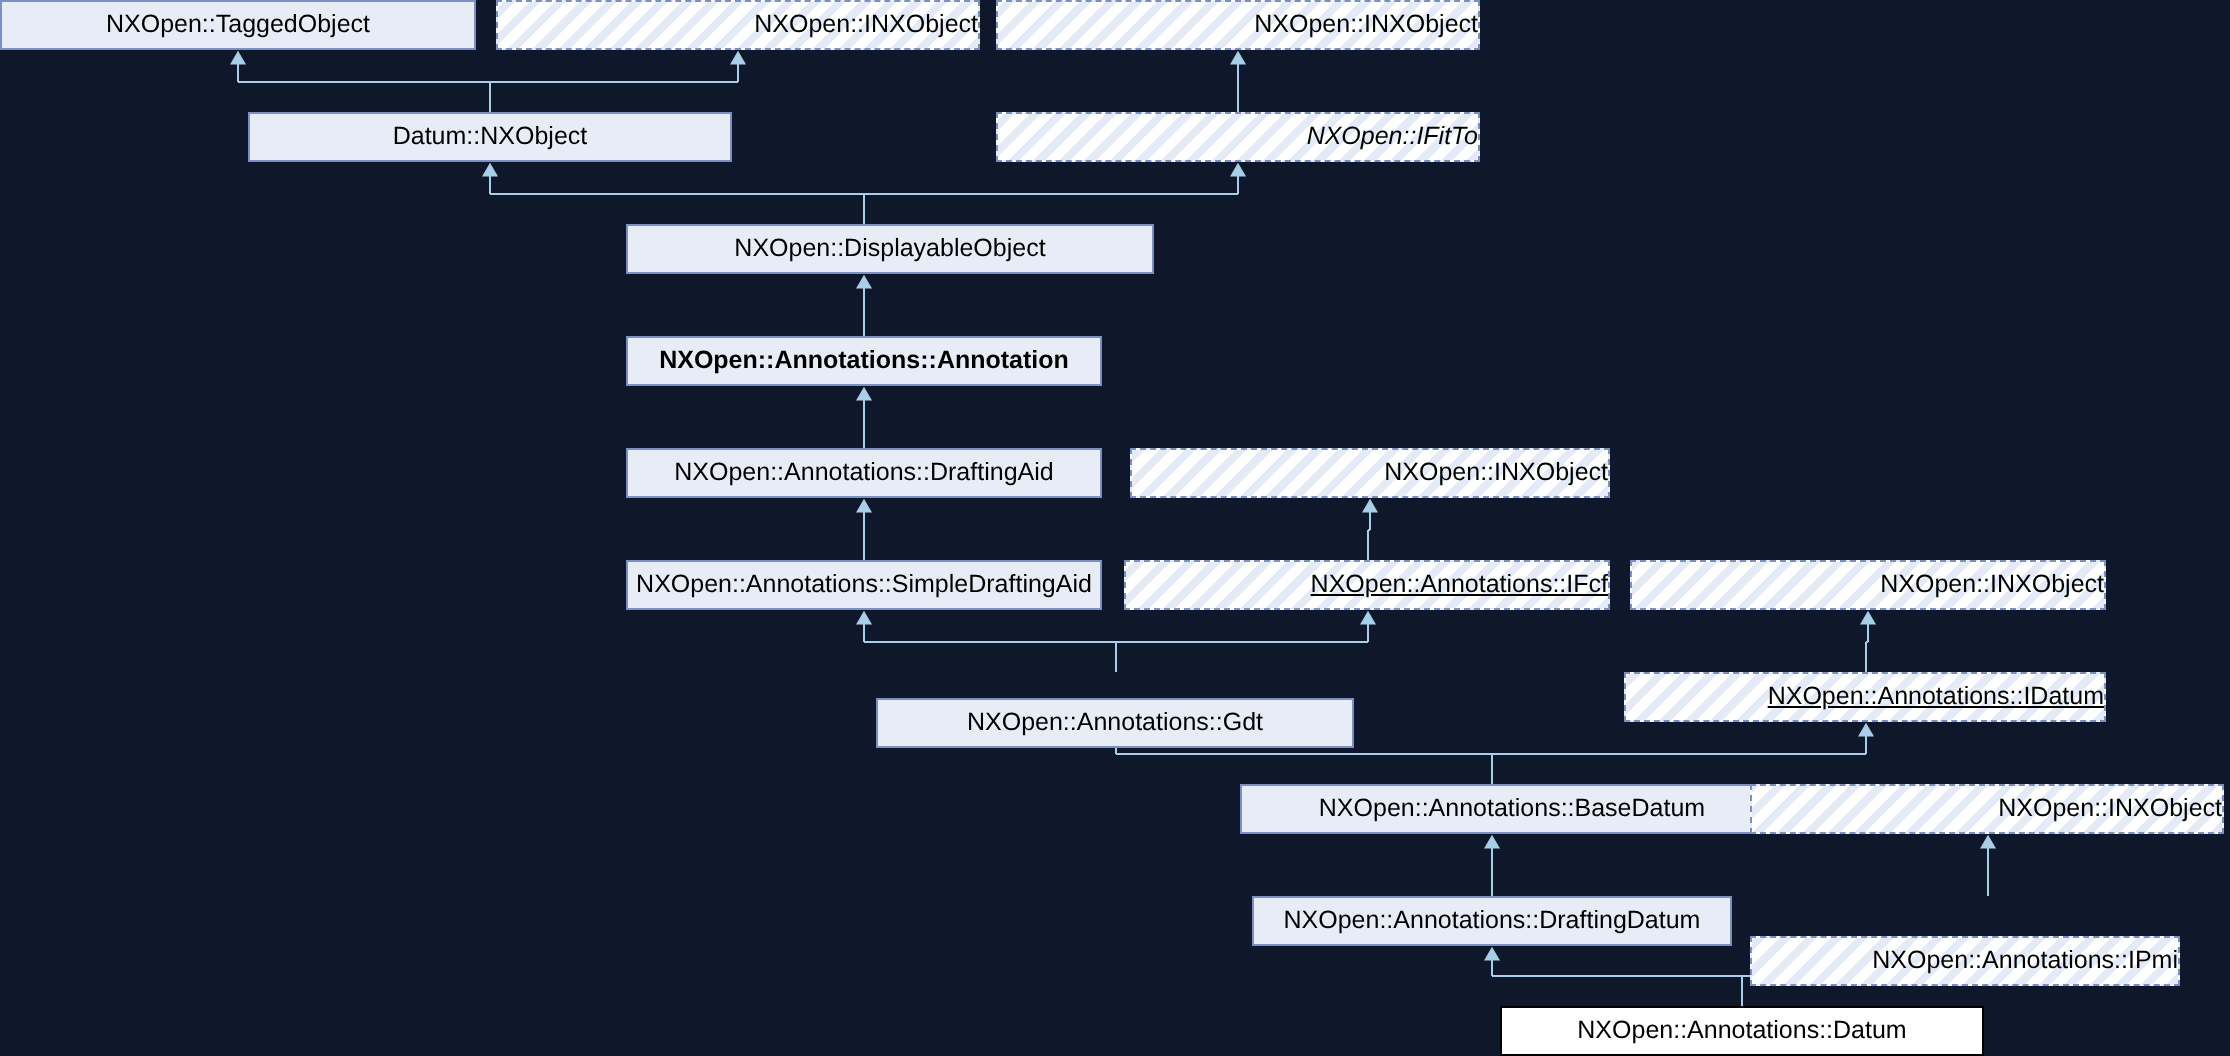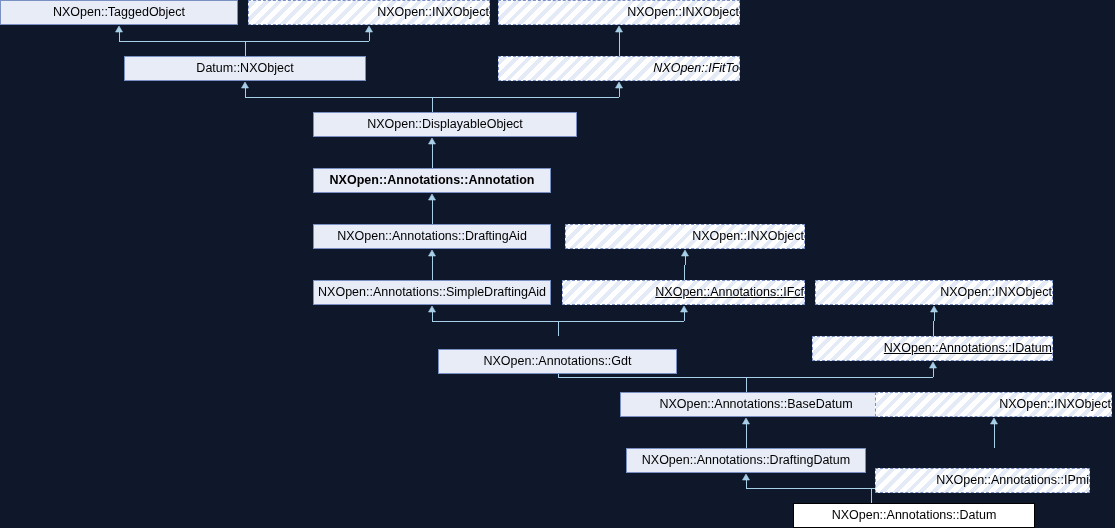--- a/index.html
+++ b/index.html
@@ -165,17 +165,17 @@
       </div>
       <div class="node iface" style="left: 875px; top: 392px; width: 237px;">
         <span class="label">NXOpen::INXObject</span>
       </div>
       <div class="node cls" style="left: 626px; top: 448px; width: 240px;">
         <span class="label">NXOpen::Annotations::DraftingDatum</span>
       </div>
       <div class="node iface" style="left: 875px; top: 432px; width: 215px; margin-top: 36px;">
         <span class="label">NXOpen::Annotations::IPmi</span>
       </div>
-      <div class="node focus" style="left: 750px; top: 503px; width: 242px; margin-left: 43px;">
+      <div class="node focus" style="left: 750px; top: 503px; width: 242px;">
         <span class="label">NXOpen::Annotations::Datum</span>
       </div>
     </div>
 </div>
 
 </body></html>

